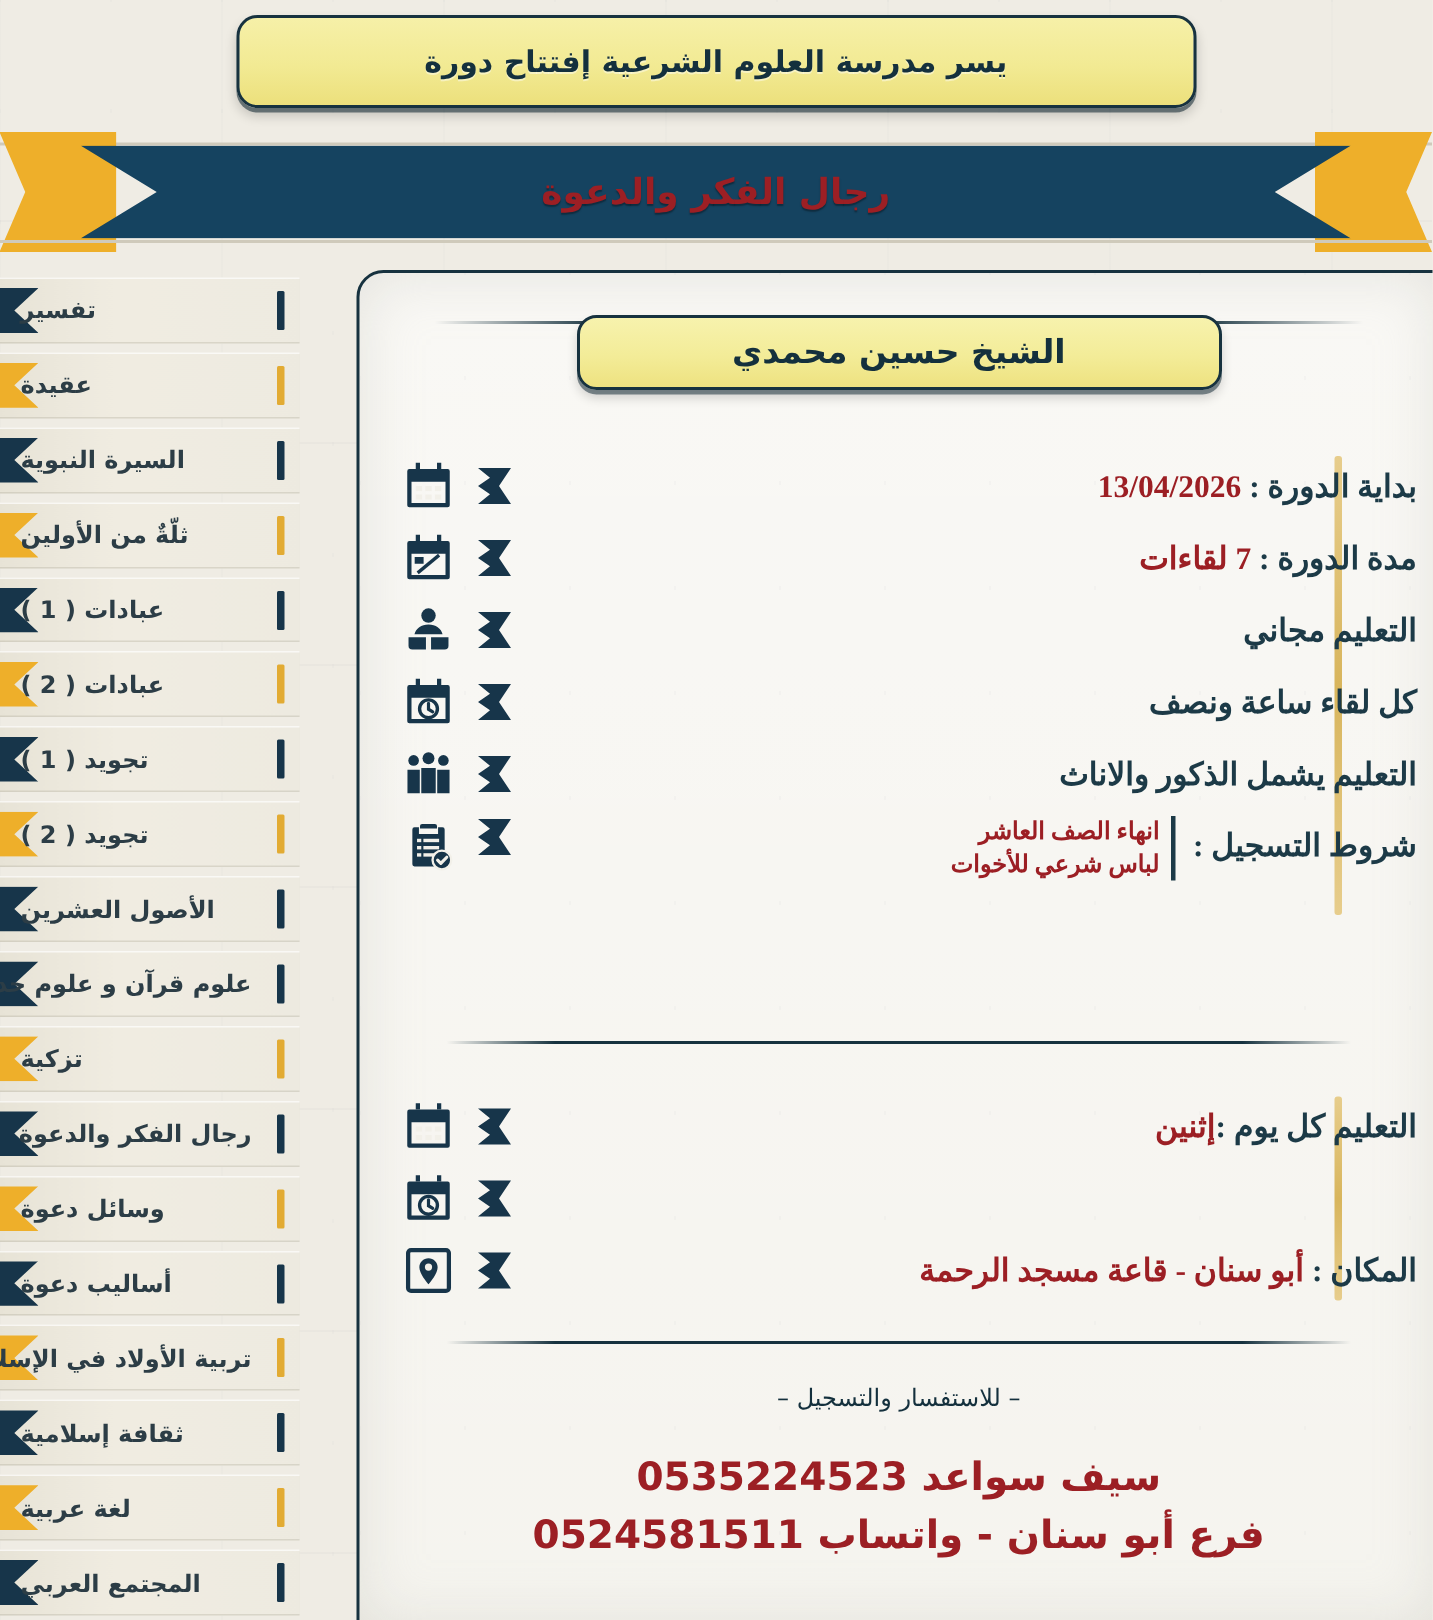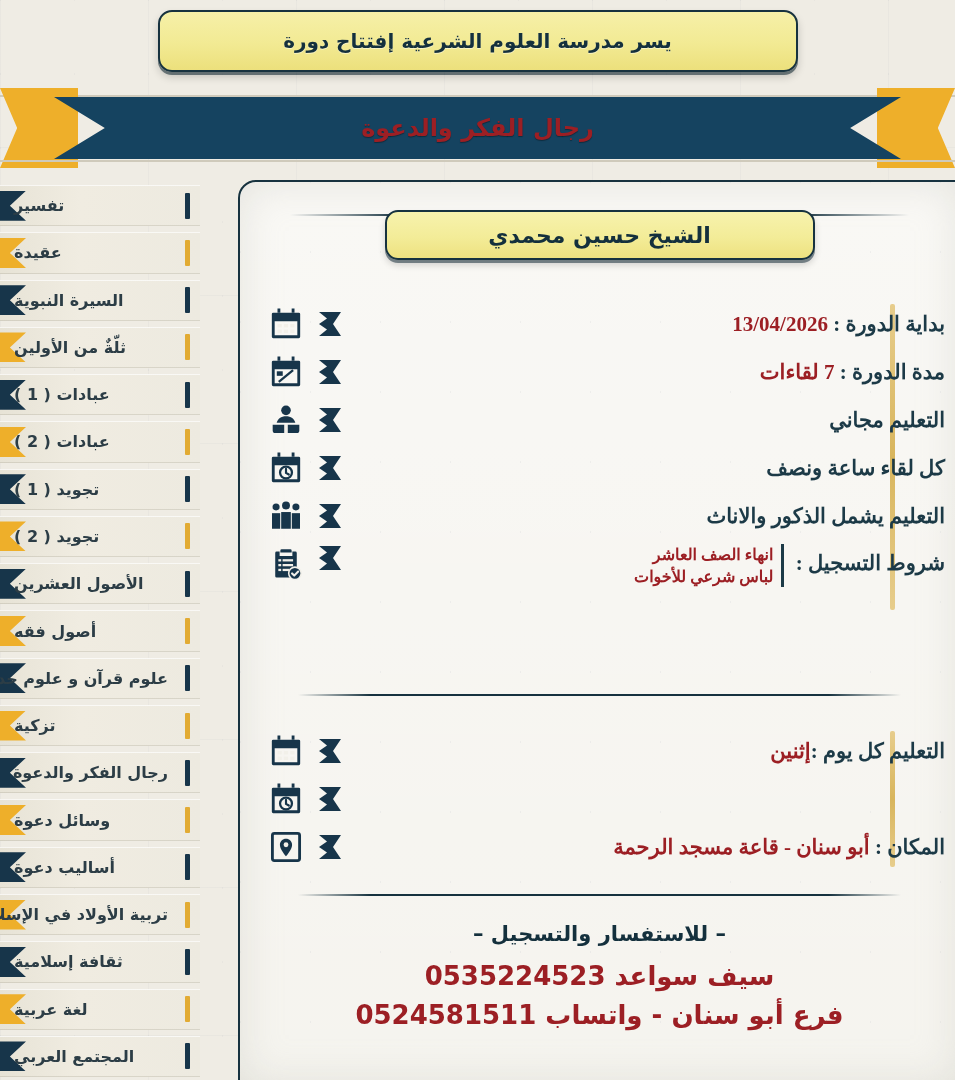--- a/index.html
+++ b/index.html
@@ -230,22 +230,22 @@
   }
   .divider.d1{ top:512px; }
   .divider.d2{ top:712px; }
 
   
   .footer{
     position:absolute; left:24px; right:24px; top:740px;
     text-align:center;
   }
   .footer .f-title{
-    font-size:21px; font-weight:bold; color:#14303d;
-    margin-bottom:11px; white-space:nowrap;
+    font-size:16px; font-weight:normal; color:#14303d;
+    margin-bottom:25px; white-space:nowrap;
   }
   .footer .f-line{
     font-size:26px; font-weight:bold; color:#9c1f24;
     line-height:1.5; white-space:nowrap;
   }
 </style>
 </head>
 <body>
 
 <div class="paper-texture"></div>
@@ -313,26 +313,20 @@
       <div class="strip"></div>
       <div class="chev"></div>
       <div class="bar"></div>
       <div class="label">تجويد ( 2 )</div>
     </div>
     <div class="side-item navy">
       <div class="strip"></div>
       <div class="chev"></div>
       <div class="bar"></div>
       <div class="label">الأصول العشرين</div>
-    </div>
-    <div class="side-item gold">
-      <div class="strip"></div>
-      <div class="chev"></div>
-      <div class="bar"></div>
-      <div class="label">أصول فقه</div>
     </div>
     <div class="side-item navy">
       <div class="strip"></div>
       <div class="chev"></div>
       <div class="bar"></div>
       <div class="label">علوم قرآن و علوم حديث</div>
     </div>
     <div class="side-item gold">
       <div class="strip"></div>
       <div class="chev"></div>

